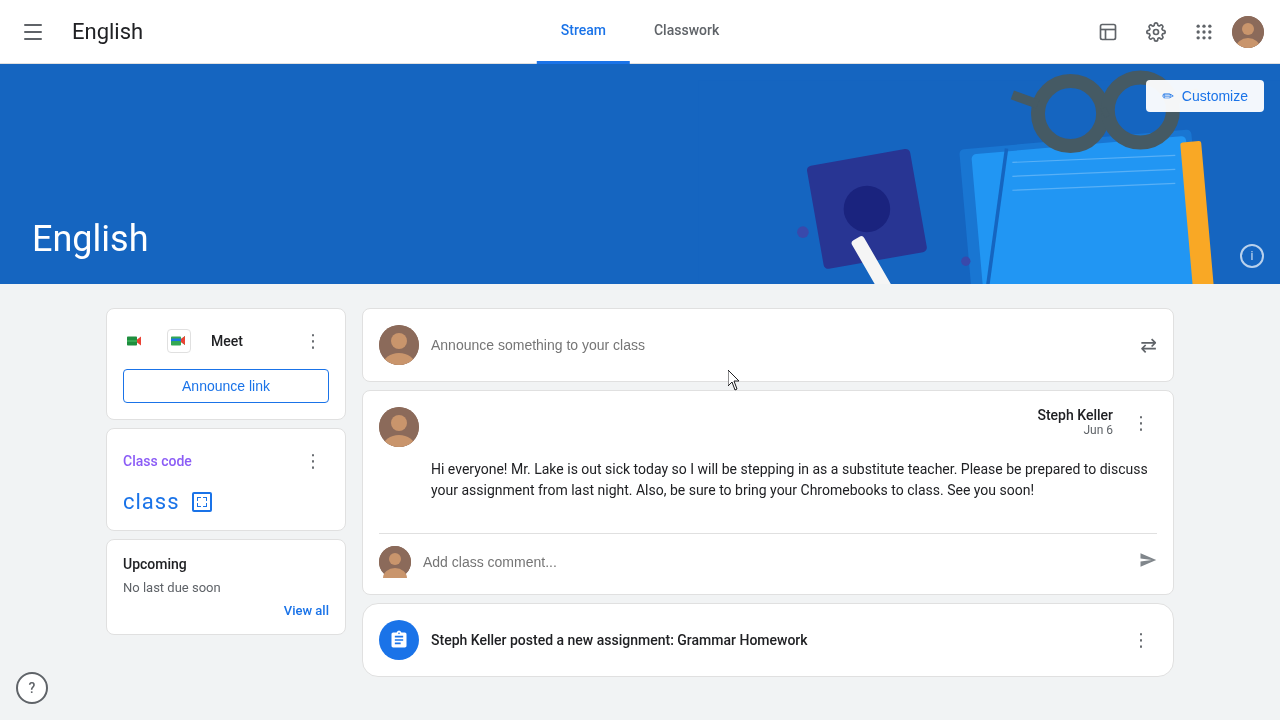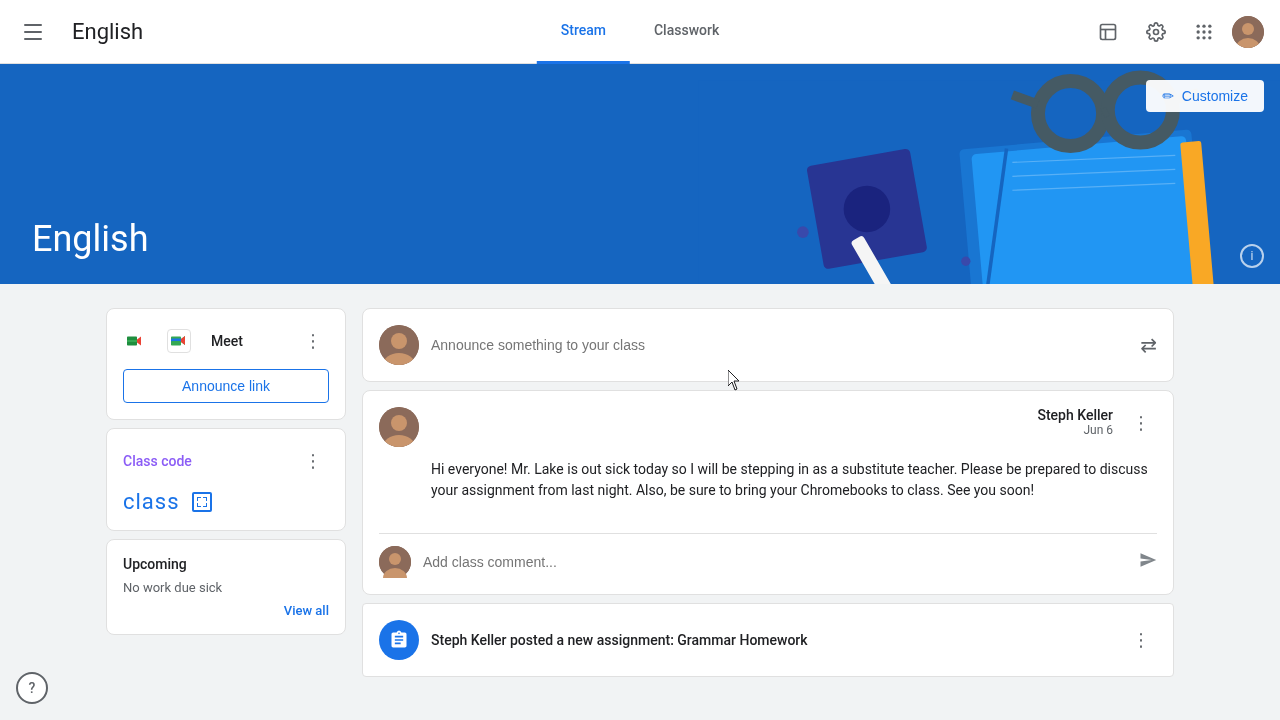--- a/index.html
+++ b/index.html
@@ -330,21 +330,21 @@
     }
     .send-icon {
       color: #80868b;
       cursor: pointer;
       font-size: 18px;
     }
 
     
     .assignment-card {
       background: #fff;
-      border-radius: 4px;
+      border-radius: 16px;
       border: 1px solid #e0e0e0;
       padding: 16px;
     }
     .assignment-header {
       display: flex;
       align-items: center;
       gap: 12px;
     }
     .assignment-icon {
       width: 40px; height: 40px;
@@ -516,21 +516,21 @@
           <div style="width:20px;height:20px;border:2px solid #1a73e8;border-radius:2px;cursor:pointer;display:flex;align-items:center;justify-content:center;">
             <svg width="12" height="12" viewBox="0 0 12 12" fill="#1a73e8">
               <path d="M1 1h4v1H2v3H1V1zm6 0h4v4h-1V2H7V1zM1 7h1v3h3v1H1V7zm9 3H7v1h4V7h-1v3z"></path>
             </svg>
           </div>
         </div>
       </div>
 
       <div class="sidebar-card upcoming-section">
         <div class="section-title">Upcoming</div>
-        <div class="no-work">No work due sick</div>
+        <div class="no-work">No last due soon</div>
         <a class="view-all-link">View all</a>
       </div>
 
     </aside>
 
     <main class="stream">
 
       <div class="announce-card">
         <div class="post-avatar">
           <svg viewBox="0 0 40 40" width="40" height="40">

